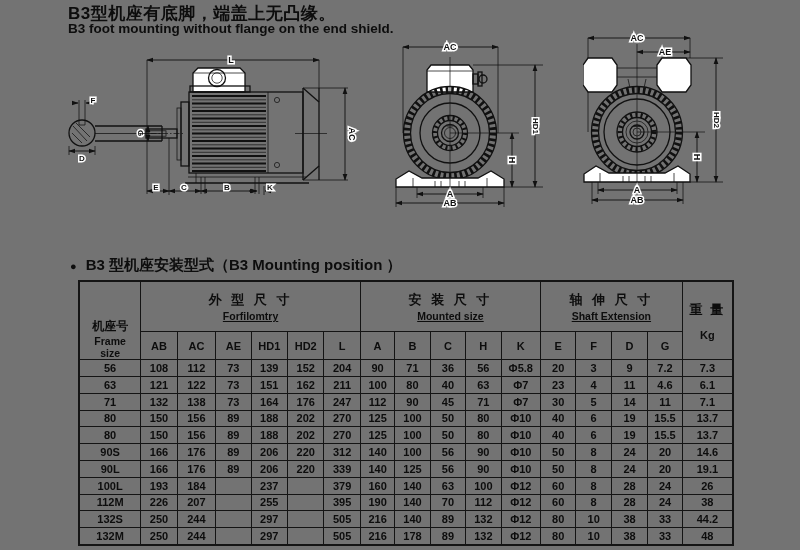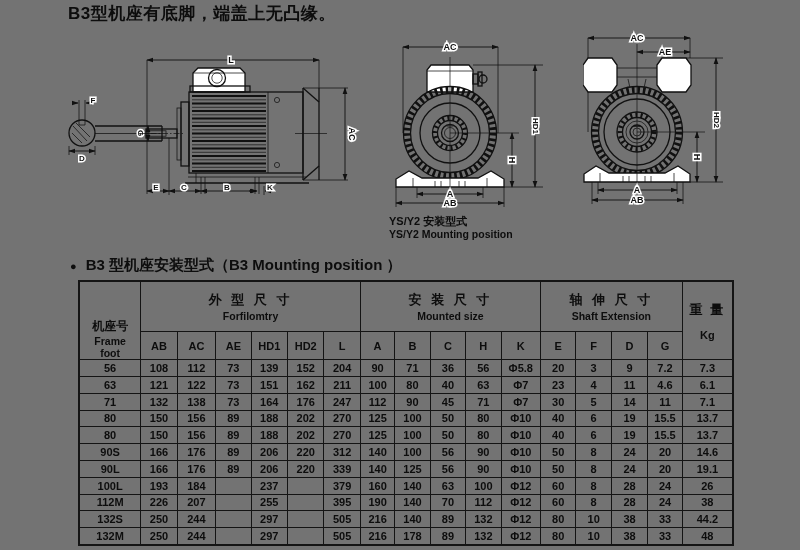--- a/index.html
+++ b/index.html
@@ -15,21 +15,21 @@
   .sec .b{font-size:11px;margin-right:9px;}
   .sec .t{font-size:15px;}
   .dimtable{position:absolute;left:78px;top:280px;width:656px;border-collapse:collapse;
             table-layout:fixed;border:2.5px solid #141414;}
   .dimtable th,.dimtable td{border:1.5px solid #141414;text-align:center;vertical-align:middle;
             padding:0;font-weight:bold;color:#0d0d0d;overflow:hidden;}
   .dimtable thead tr.group th{height:36px;}
   .dimtable thead tr.letters th{height:20px;font-size:11px;}
   .dimtable tbody td{height:15.8px;font-size:11px;}
   .gzh{font-size:13px;letter-spacing:3px;}
-  .gen{font-size:10.5px;margin-top:1px;letter-spacing:0;}
+  .gen{font-size:10.5px;margin-top:1px;letter-spacing:0;text-decoration:underline;}
   .fzh{font-size:12px;margin-top:36px;}
   .fen{font-size:10.5px;line-height:1.15;}
   .wzh{font-size:13px;letter-spacing:2px;}
   .wen{font-size:11px;margin-top:10px;}
   
   .ol{stroke:#111;stroke-width:1.3;fill:none;}
   .fw{stroke:#111;stroke-width:1.3;fill:#fff;}
   .tl{stroke:#111;stroke-width:0.75;fill:none;}
   .dim{stroke:#111;stroke-width:0.9;fill:none;}
   .fins{stroke:#111;fill:none;}
@@ -37,20 +37,21 @@
   text.dimlbl{font-family:"Liberation Sans","DejaVu Sans",sans-serif;font-weight:bold;font-size:9px;
       fill:#111;stroke:#fff;stroke-width:3px;paint-order:stroke;text-anchor:middle;dominant-baseline:central;}
   text.sm{font-size:8px;}
 </style>
 </head>
 <body>
 
 <div class="page">
 
   <div class="t1">B3型机座有底脚，端盖上无凸缘。</div>
+  <div class="t2">B3 foot mounting without flange on the end shield.</div>
 
   <svg class="drw" style="left:55px;top:42px" width="305" height="178" viewBox="0 0 305 178">
     <defs>
       <marker id="ar1" viewBox="0 0 10 10" refX="9" refY="5" markerWidth="7" markerHeight="7" orient="auto-start-reverse" markerUnits="userSpaceOnUse">
         <path d="M0,1.5 L10,5 L0,8.5 z" fill="#111"></path>
       </marker>
     </defs>
 
     <g>
       <line class="tl" x1="24" y1="58" x2="24" y2="83"></line>
@@ -272,24 +273,20 @@
       <line class="tl" x1="94" y1="152" x2="94" y2="164"></line>
       <line class="dim" x1="15" y1="160" x2="94" y2="160" marker-start="url(#ar3)" marker-end="url(#ar3)"></line>
       <text class="dimlbl" x="54" y="160">A</text>
       <line class="tl" x1="9" y1="152" x2="9" y2="174"></line>
       <line class="tl" x1="100" y1="152" x2="100" y2="174"></line>
       <line class="dim" x1="9" y1="170" x2="100" y2="170" marker-start="url(#ar3)" marker-end="url(#ar3)"></line>
       <text class="dimlbl" x="54" y="170">AB</text>
     </g>
   </svg>
 
-  <div class="cap" style="left:389px;top:215px">
-    <div class="zh">YS/Y2 安装型式</div>
-    <div class="en">YS/Y2 Mounting position</div>
-  </div>
 
   <div class="sec">
     <span class="b">●</span>
     <span class="t">B3 型机座安装型式（B3 Mounting position ）</span>
   </div>
 
   <table class="dimtable">
     <colgroup>
       <col style="width:61px">
         <col style="width:36px">
@@ -307,21 +304,21 @@
         <col style="width:35px">
         <col style="width:36px">
         <col style="width:34px">
       <col style="width:50px">
     </colgroup>
     <thead>
       <tr class="group">
         <th rowspan="2">
           <div class="fzh">机座号</div>
           <div class="fen">Frame</div>
-          <div class="fen">foot</div>
+          <div class="fen">size</div>
         </th>
         <th colspan="6">
           <div class="gzh">外 型 尺 寸</div>
           <div class="gen">Forfilomtry</div>
         </th>
         <th colspan="5">
           <div class="gzh">安 装 尺 寸</div>
           <div class="gen">Mounted size</div>
         </th>
         <th colspan="4">

